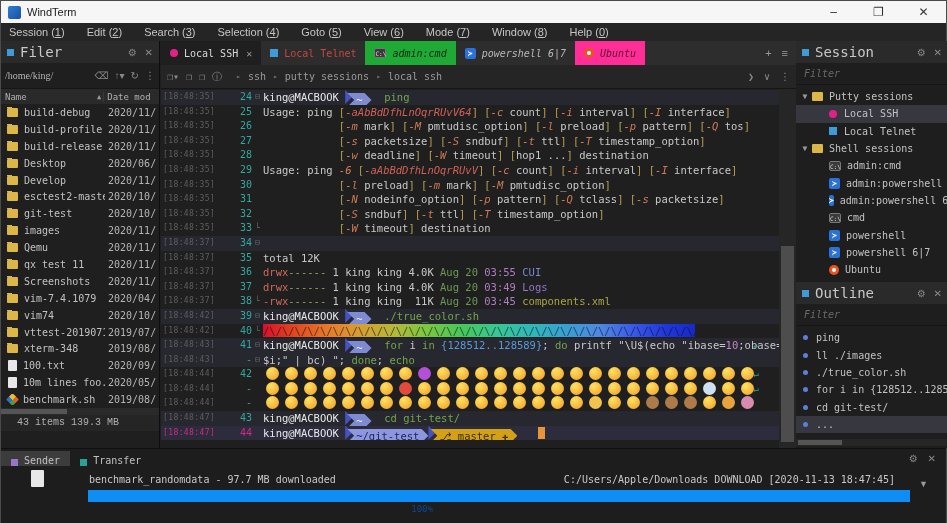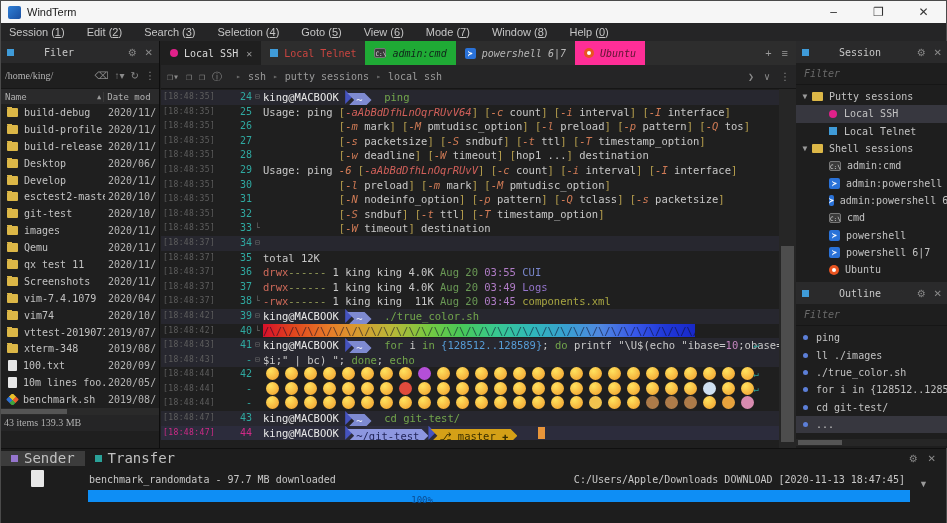--- a/index.html
+++ b/index.html
@@ -16,41 +16,41 @@
 .menuitem { color:#c5c5c5; font-size:11px; margin-right:22px; white-space:pre; }
 .menuitem u { text-decoration:underline; }
 
 .main { position:absolute; left:0; top:40px; width:100%; height:407px; background:#1f1f1f; }
 .filer { position:absolute; left:0; top:0; width:159px; height:100%; border-right:1px solid #0e0e0e; background:#1f1f1f; }
 .term { position:absolute; left:160px; top:0; width:635px; height:100%; }
 .rightcol { position:absolute; left:795px; top:0; width:152px; height:100%; background:#1e1e1e; }
 
 .phead { height:22px; display:flex; align-items:center; background:#2a2a2b; padding:0 6px; }
 .phead .sq { width:7px; height:7px; background:#3f9bd8; margin-right:6px; }
-.phead .t { color:#c8c8c8; font-size:10px; flex:1; font-family:"DejaVu Sans Mono",monospace;margin-left:24px; }
+.phead .t { color:#c8c8c8; font-size:14px; flex:1; font-family:"DejaVu Sans Mono",monospace; }
 .phead .gear, .phead .x { color:#8a8a8a; font-size:10px; margin-left:8px; }
 
 .pathbar { height:26px; display:flex; align-items:center; padding:0 4px; border-bottom:1px solid #161616; }
 .pathtext { color:#b5b5b5; font-size:10px; flex:1; font-family:Liberation Serif, serif; }
 .pico { color:#8a8a8a; font-size:10px; margin-left:6px; }
 .fcols { height:15px; display:flex; align-items:center; background:#2a2a2b; font-size:9px; color:#b0b0b0; white-space:nowrap; overflow:hidden; font-family:"DejaVu Sans Mono",monospace; }
 .fcols .c1 { width:96px; padding-left:4px; }
 .fcols .sort { color:#9a9a9a; font-size:7px; margin-right:2px; }
 .fcols .c2 { border-left:1px solid #3a3a3a; padding-left:3px; flex:1; white-space:nowrap; overflow:hidden; }
 .frow { height:16.9px; display:flex; align-items:center; font-size:10px; color:#c2c2c2; font-family:"DejaVu Sans Mono",monospace; }
 .frow .nm { width:104px; display:flex; align-items:center; padding-left:6px; white-space:nowrap; overflow:hidden; flex:none; }
 .frow .dt { color:#b5b5b5; padding-left:3px; white-space:nowrap; overflow:hidden; flex:1; }
 .ficon { display:inline-block; width:11px; height:9px; margin-right:6px; flex:none; }
 .ficon.folder { background:#dcb747; border-radius:1px; position:relative; }
 .ficon.folder::before { content:""; position:absolute; left:0; top:-2px; width:5px; height:2px; background:#dcb747; border-radius:1px 1px 0 0; }
 .ficon.doc { background:#e8e8e8; width:9px; height:11px; margin-left:1px; border-radius:1px; }
 .ficon.sh { width:9px; height:9px; margin-left:1px; background:conic-gradient(#e85d2a 0 25%, #3fa33f 25% 50%, #2f6fd0 50% 75%, #e8c02a 75%); transform:rotate(45deg); border-radius:1px; }
 .fscroll { height:7px; background:#2a2a2a; position:relative; }
 .fscroll .thumb { position:absolute; left:0; top:1px; width:66px; height:5px; background:#555; }
-.fstatus { height:16px; color:#b0b0b0; font-size:10px; padding:2px 0 0 3px; background:#252526; font-family:Liberation Serif, serif; }
+.fstatus { height:16px; color:#b0b0b0; font-size:10px; padding:2px 0 0 16px; background:#252526; font-family:Liberation Mono, monospace; }
 
 .tabbar { height:24px; background:#2d2d2d; display:flex; align-items:flex-end; }
 .tab { height:24px; display:flex; align-items:center; padding:0 9px; font-size:10px; color:#b8b8b8; white-space:nowrap; font-family:"DejaVu Sans Mono",monospace; }
 .tab .ticon { margin-right:6px; }
 .tdot { display:inline-block; width:8px; height:8px; border-radius:50%; }
 .tsq { display:inline-block; width:8px; height:8px; }
 .ticmd { display:inline-block; width:12px; height:10px; background:#3a3a3a; border:1px solid #777; border-radius:2px; color:#ddd; font-size:6px; line-height:9px; text-align:center; font-family:"DejaVu Sans Mono",monospace; }
 .tips { display:inline-block; width:11px; height:11px; background:#2a72d8; border-radius:2px; color:#fff; font-size:8px; line-height:11px; text-align:center; font-weight:bold; }
 .tiub { display:inline-block; width:10px; height:10px; background:#e95420; border-radius:50%; position:relative; }
 .tiub::before { content:""; position:absolute; left:3px; top:3px; width:4px; height:4px; background:#fff; border-radius:50%; }
@@ -99,31 +99,31 @@
 .titem .ind { width:33px; flex:none; }
 .oitems .titem .ind { width:7px; }
 .dot { width:8px; height:8px; border-radius:50%; margin-right:7px; flex:none; }
 .sqi { width:8px; height:8px; margin-right:7px; flex:none; }
 .obullet { width:5px; height:5px; border-radius:50%; background:#5c7fd8; margin-right:8px; flex:none; }
 .ohscroll { position:absolute; bottom:2px; left:0; width:100%; height:7px; background:#262626; }
 .ohscroll .thumb { position:absolute; left:2px; top:1px; width:44px; height:5px; background:#555; }
 
 .bottom { position:absolute; left:0; top:447px; width:100%; height:76px; background:#1d1d1d; border-top:1px solid #101010; }
 .btabs { height:18px; display:flex; align-items:center; background:#1d1d1d; }
-.btab { height:15px; display:flex; align-items:center; font-size:14px; color:#c0c0c0; padding:0 10px; font-family:"DejaVu Sans Mono",monospace; }
+.btab { height:15px; display:flex; align-items:flex-end; font-size:10px; color:#c0c0c0; padding:0 10px; font-family:"DejaVu Sans Mono",monospace; }
 .btab.activeb { background:#3c3c3c; }
 .btab .bi { width:7px; height:7px; margin-right:6px; }
 .btabs .bright { margin-left:auto; color:#8a8a8a; font-size:10px; display:flex; gap:10px; padding-right:10px; }
 .brow { position:relative; height:58px; }
 .bficon { position:absolute; left:30px; top:3px; width:13px; height:17px; background:#e8e8e8; border-radius:1px; }
 .bname { position:absolute; left:88px; top:7px; font-size:10px; color:#c8c8c8; font-family:"DejaVu Sans Mono",monospace;text-align:right; }
-.bdest { position:absolute; right:41px; top:7px; font-size:10px; color:#c8c8c8; font-family:"DejaVu Sans Mono",monospace; }
+.bdest { position:absolute; right:51px; top:7px; font-size:10px; color:#c8c8c8; font-family:"DejaVu Sans Mono",monospace; }
 .bcaret { position:absolute; right:18px; top:12px; color:#9a9a9a; font-size:9px; }
 .pbar { position:absolute; left:87px; top:23px; width:822px; height:12px; background:#0e8ef5; }
-.pbar .plabel { position:absolute; left:37%; top:4px; width:60px; text-align:center; font-size:9px; line-height:12px; color:#0a4a90; font-family:"DejaVu Sans Mono",monospace; }
+.pbar .plabel { position:absolute; left:37%; top:13px; width:60px; text-align:center; font-size:9px; line-height:12px; color:#0a4a90; font-family:"DejaVu Sans Mono",monospace; }
 </style>
 </head>
 <body>
 
 <div class="win">
   <div class="titlebar">
     <div class="appicon"></div>
     <div class="apptitle">WindTerm</div>
     <div class="winbtns">
       <div class="winbtn">–</div>

